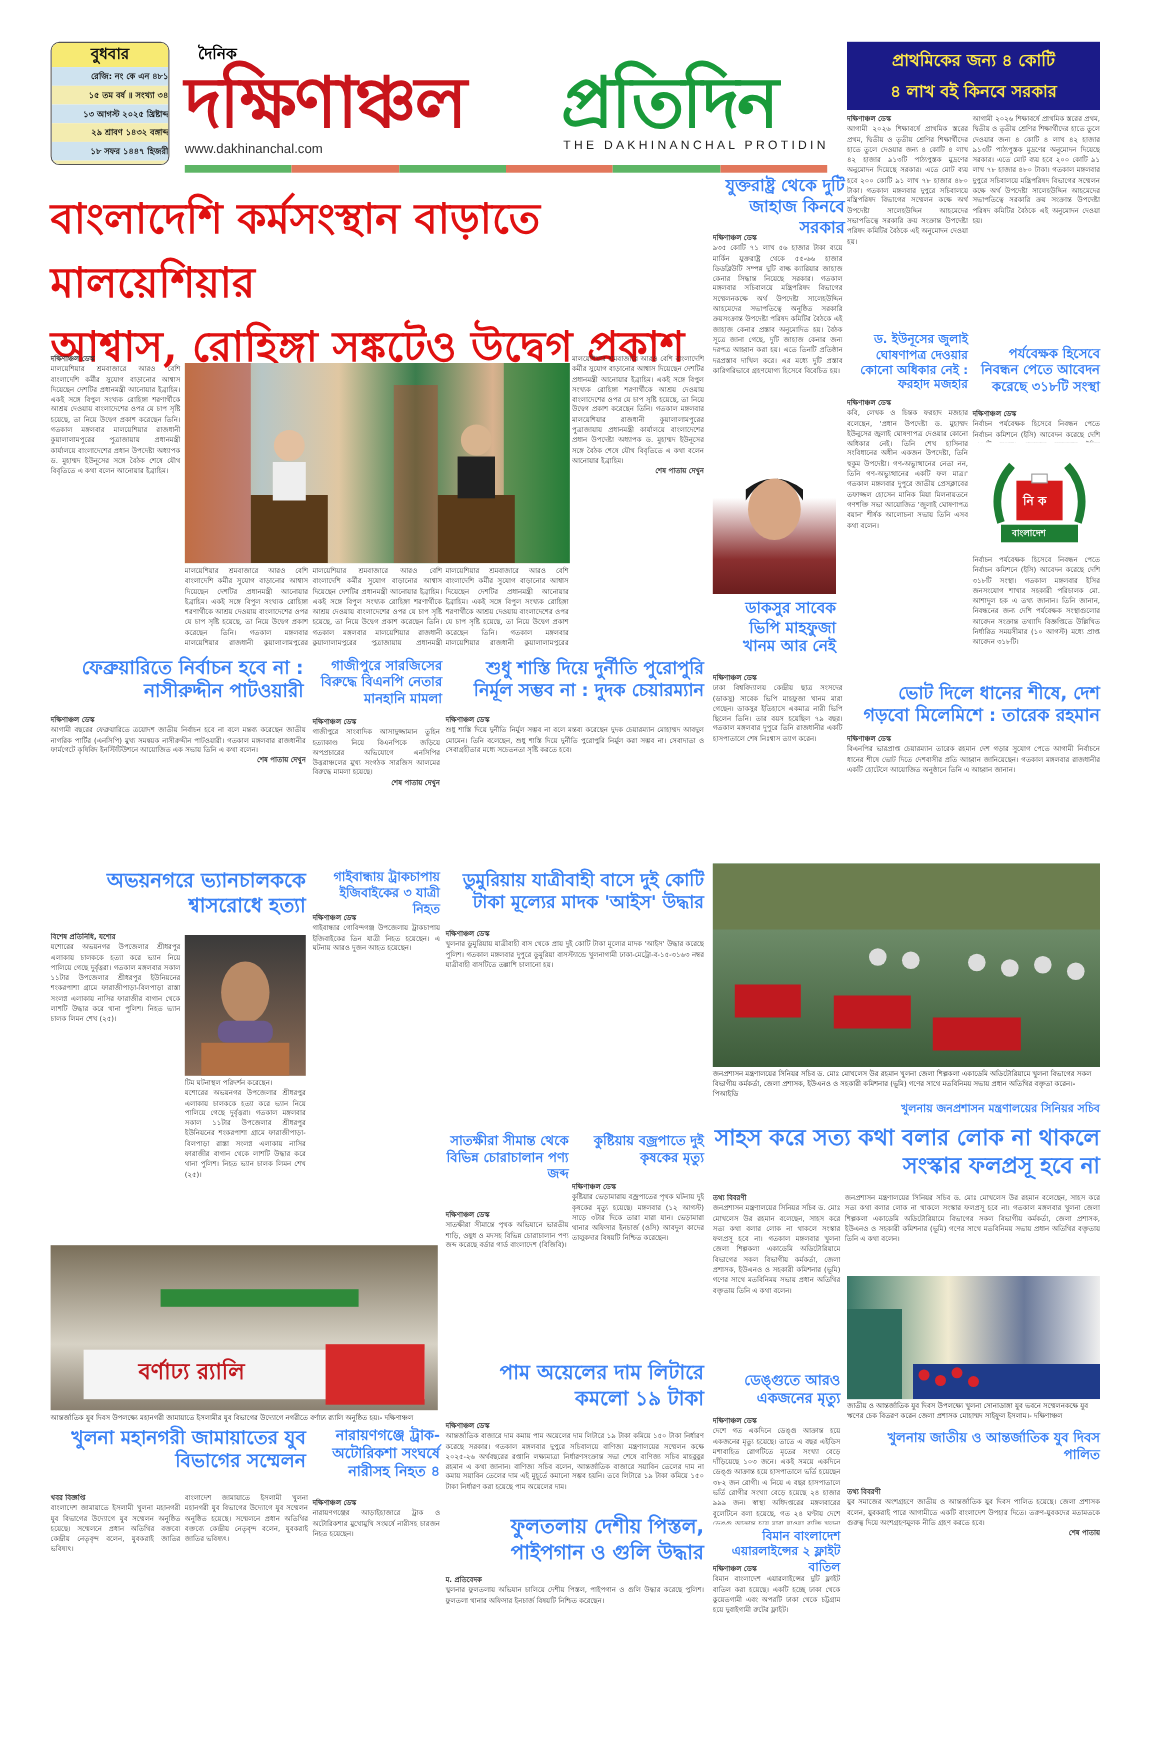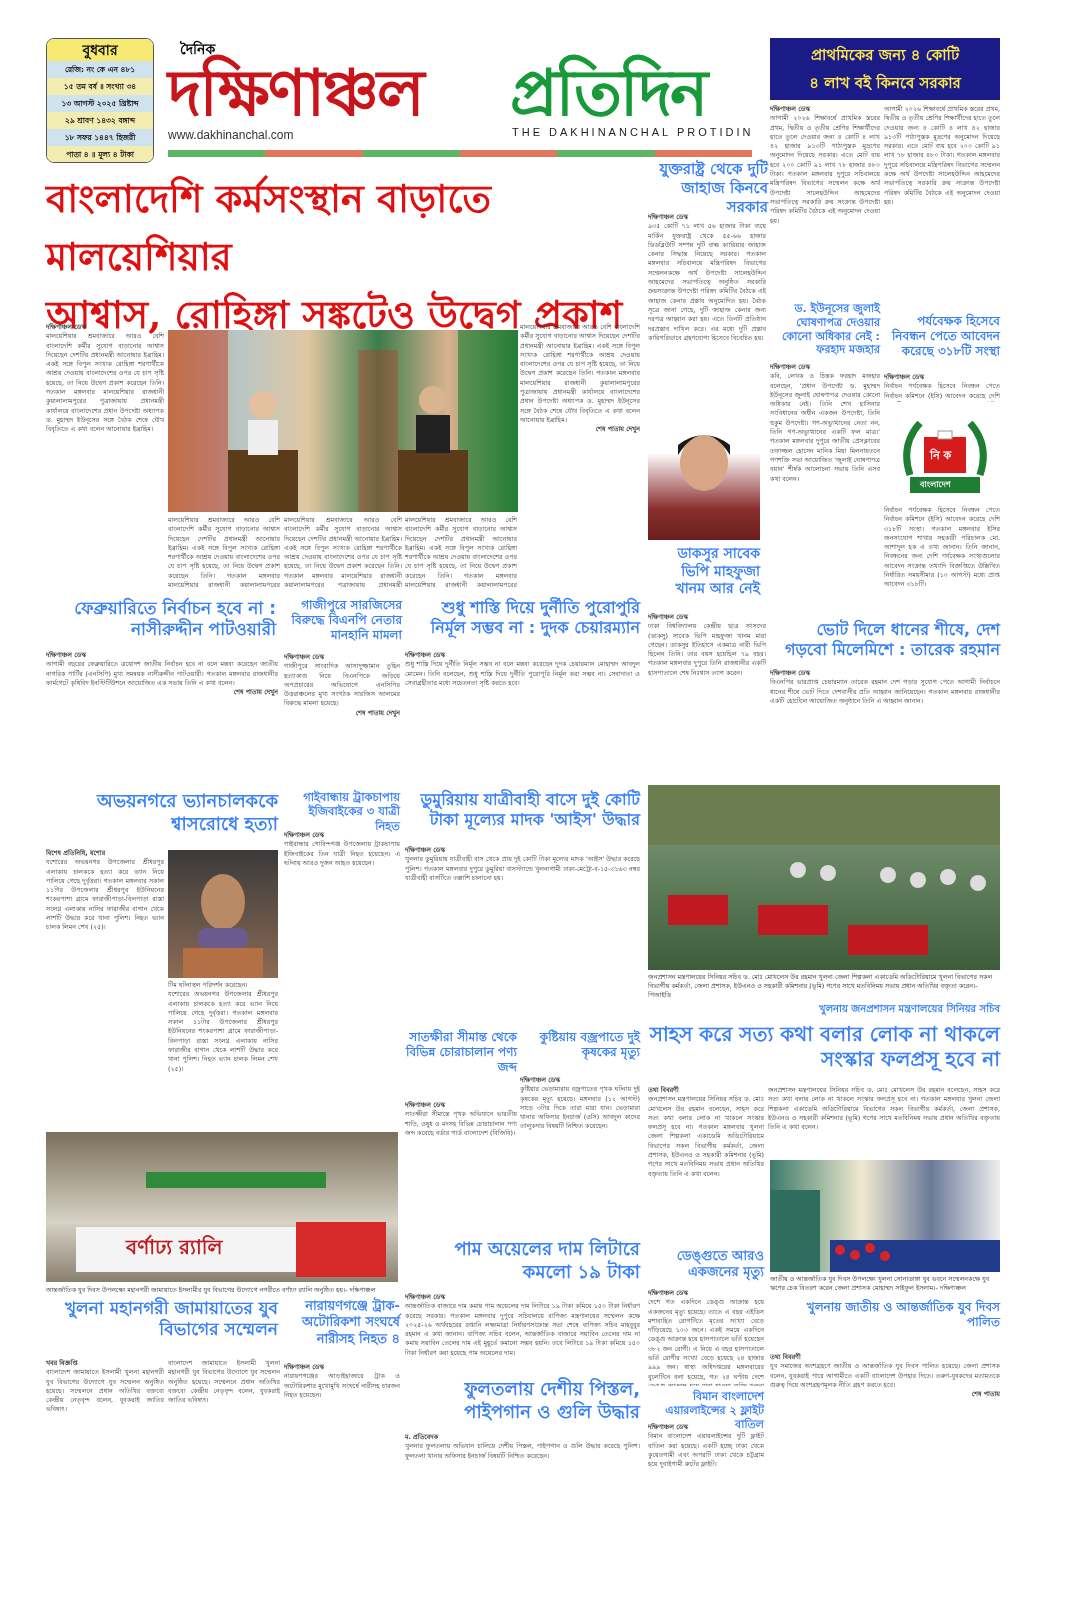--- a/index.html
+++ b/index.html
@@ -1,21 +1,21 @@
 <!DOCTYPE html>
 <html><head>
 <meta charset="utf-8">
 <style>
 *{box-sizing:border-box;margin:0;padding:0}
 html,body{width:1066px;height:1600px;background:#fff;overflow:hidden}
 body{font-family:"DejaVu Sans",sans-serif;color:#111;position:relative}
 .abs{position:absolute}
-.datebox{left:46px;top:38px;width:108px;height:125px;border:1.5px solid #555;border-radius:8px;overflow:hidden;background:#fff}
+.datebox{left:46px;top:38px;width:108px;height:112px;border:1.5px solid #555;border-radius:8px;overflow:hidden;background:#fff}
 .datebox .day{height:22px;background:#f7ea73;text-align:center;font-weight:bold;font-size:14px;line-height:22px}
-.datebox .row{height:17px;font-size:7.5px;text-align:center;line-height:17px;font-weight:bold}
+.datebox .row{height:17px;font-size:7.5px;text-align:right;line-height:17px;font-weight:bold}
 .datebox .row:nth-child(even){background:#cfe3ef}
 .datebox .row:nth-child(odd){background:#f3ecb0}
 .mast-small{left:180px;top:38px;font-size:14px;font-weight:bold;color:#000}
 .mast-red{left:168px;top:44px;font-size:64px;font-weight:bold;color:#c8141b;letter-spacing:-2px;font-family:"DejaVu Serif",serif}
 .mast-green{left:510px;top:44px;font-size:64px;font-weight:bold;color:#199a3a;letter-spacing:-2px;font-family:"DejaVu Serif",serif}
 .mast-url{left:168px;top:128px;font-size:12px;color:#333;font-family:"Liberation Sans",sans-serif}
 .mast-eng{left:512px;top:126px;font-size:11px;color:#222;letter-spacing:3px;font-family:"Liberation Sans",sans-serif}
 .stripe{left:168px;top:150px;width:584px;height:7px;display:flex}
 .stripe span{flex:1}
 .stripe span:nth-child(odd){background:#5db565}

